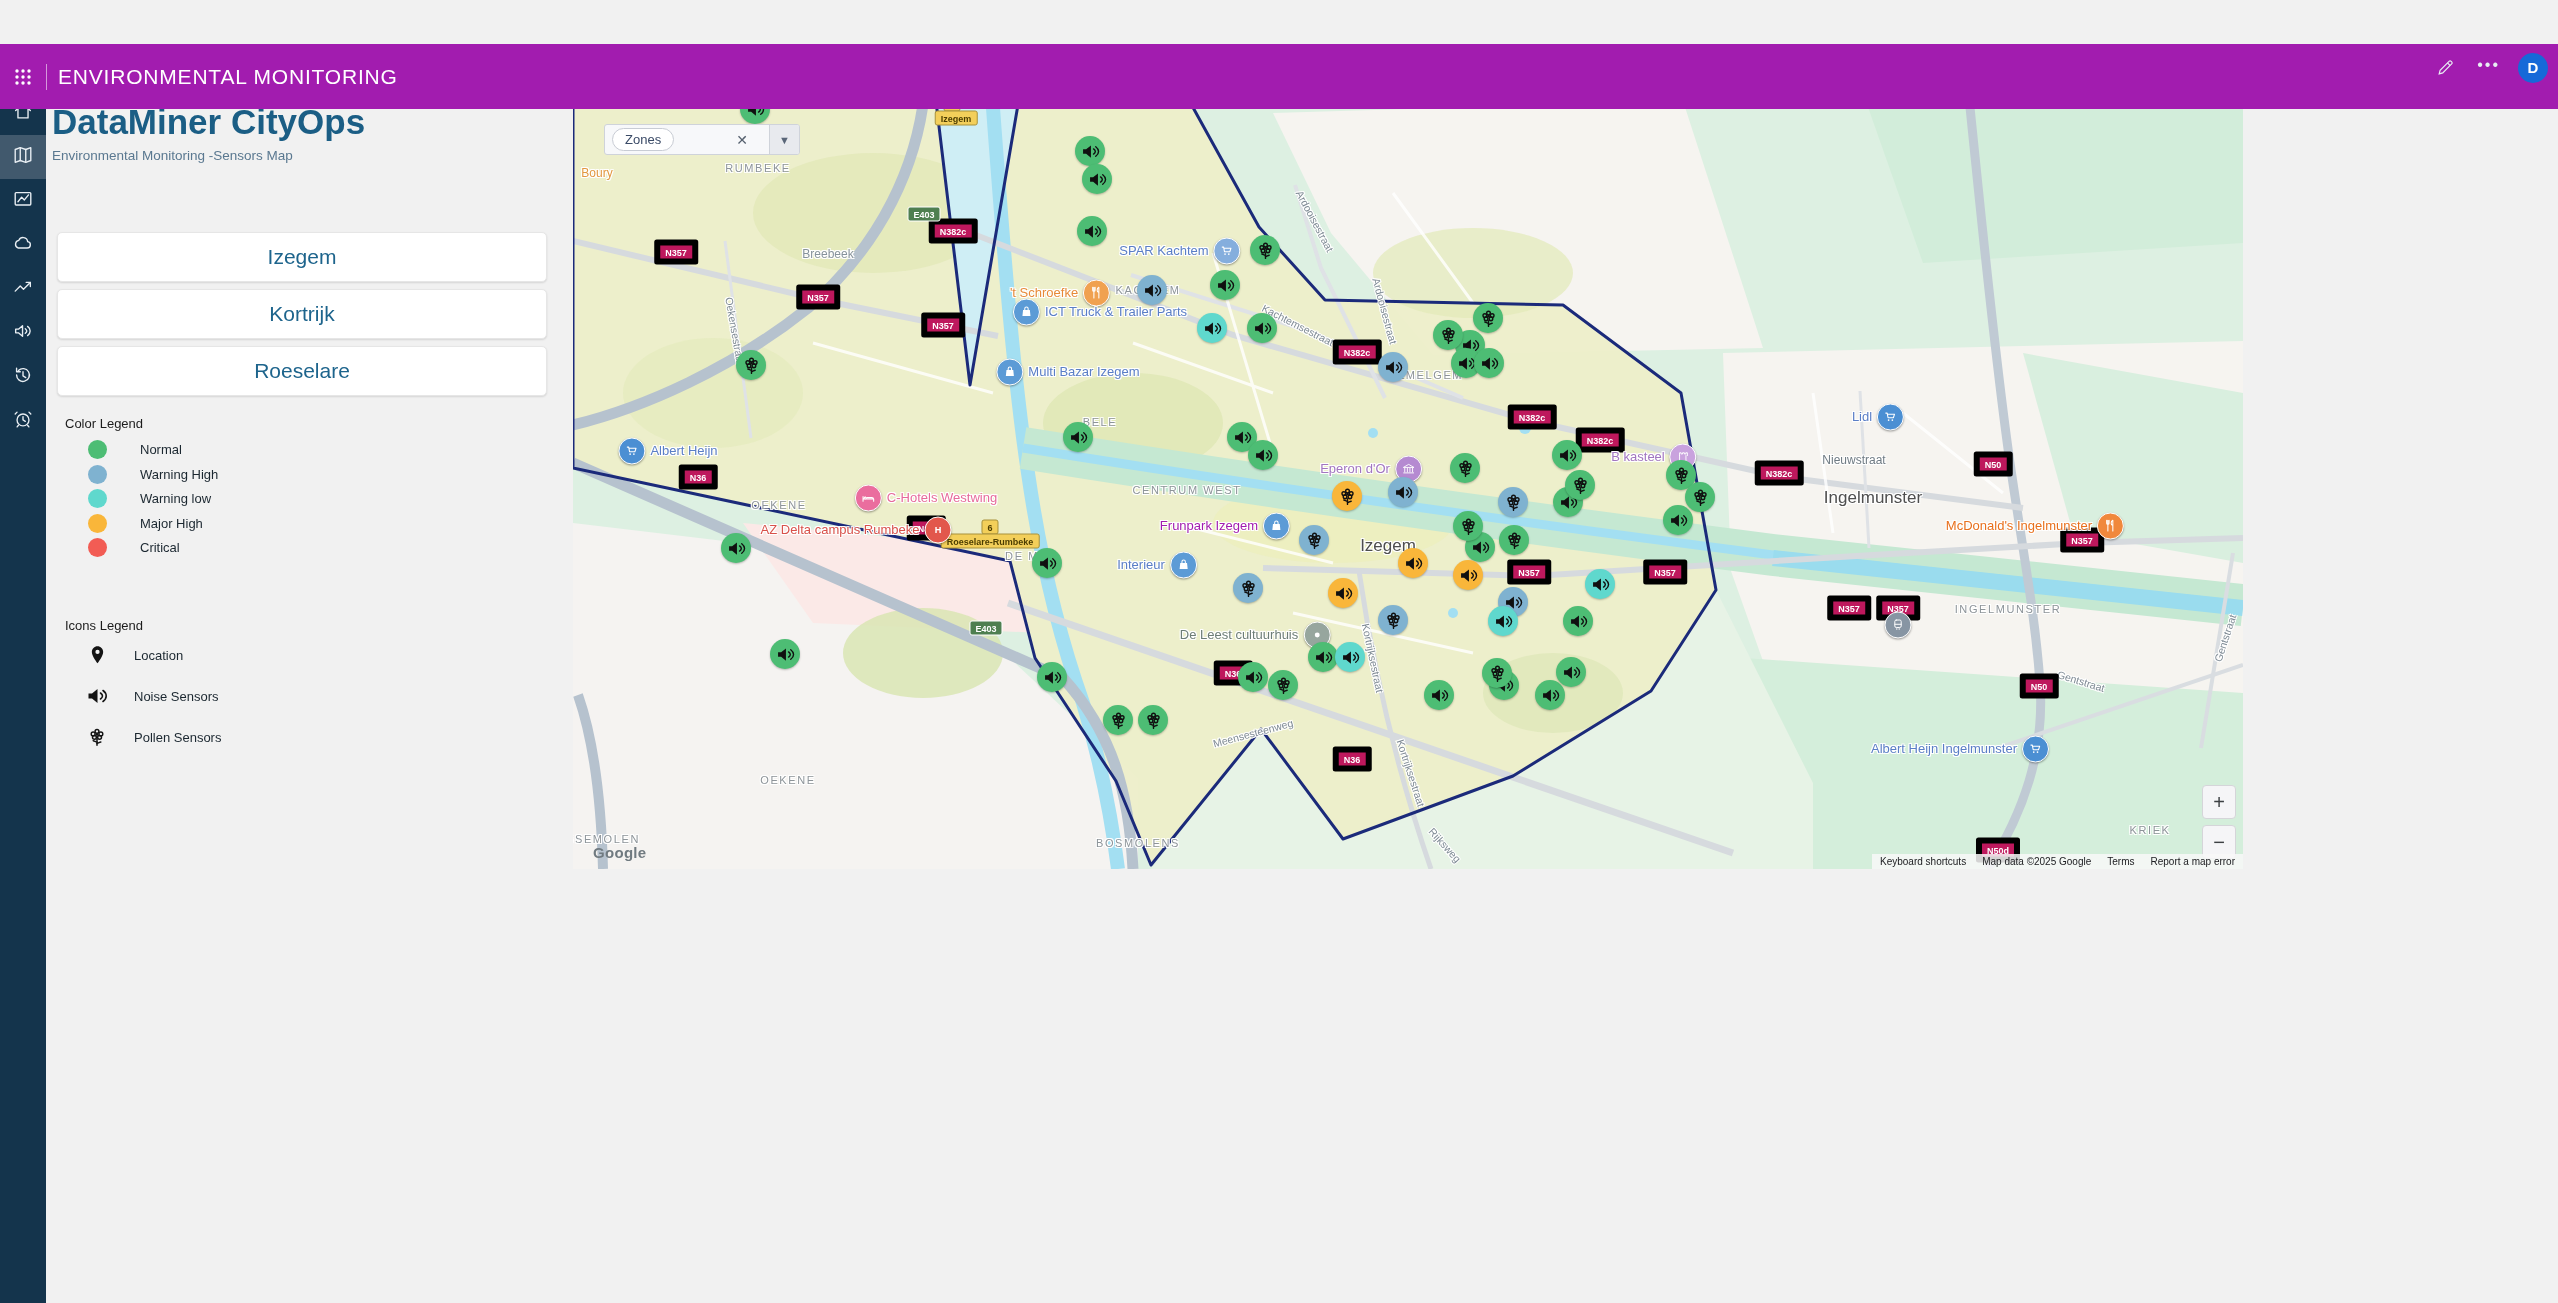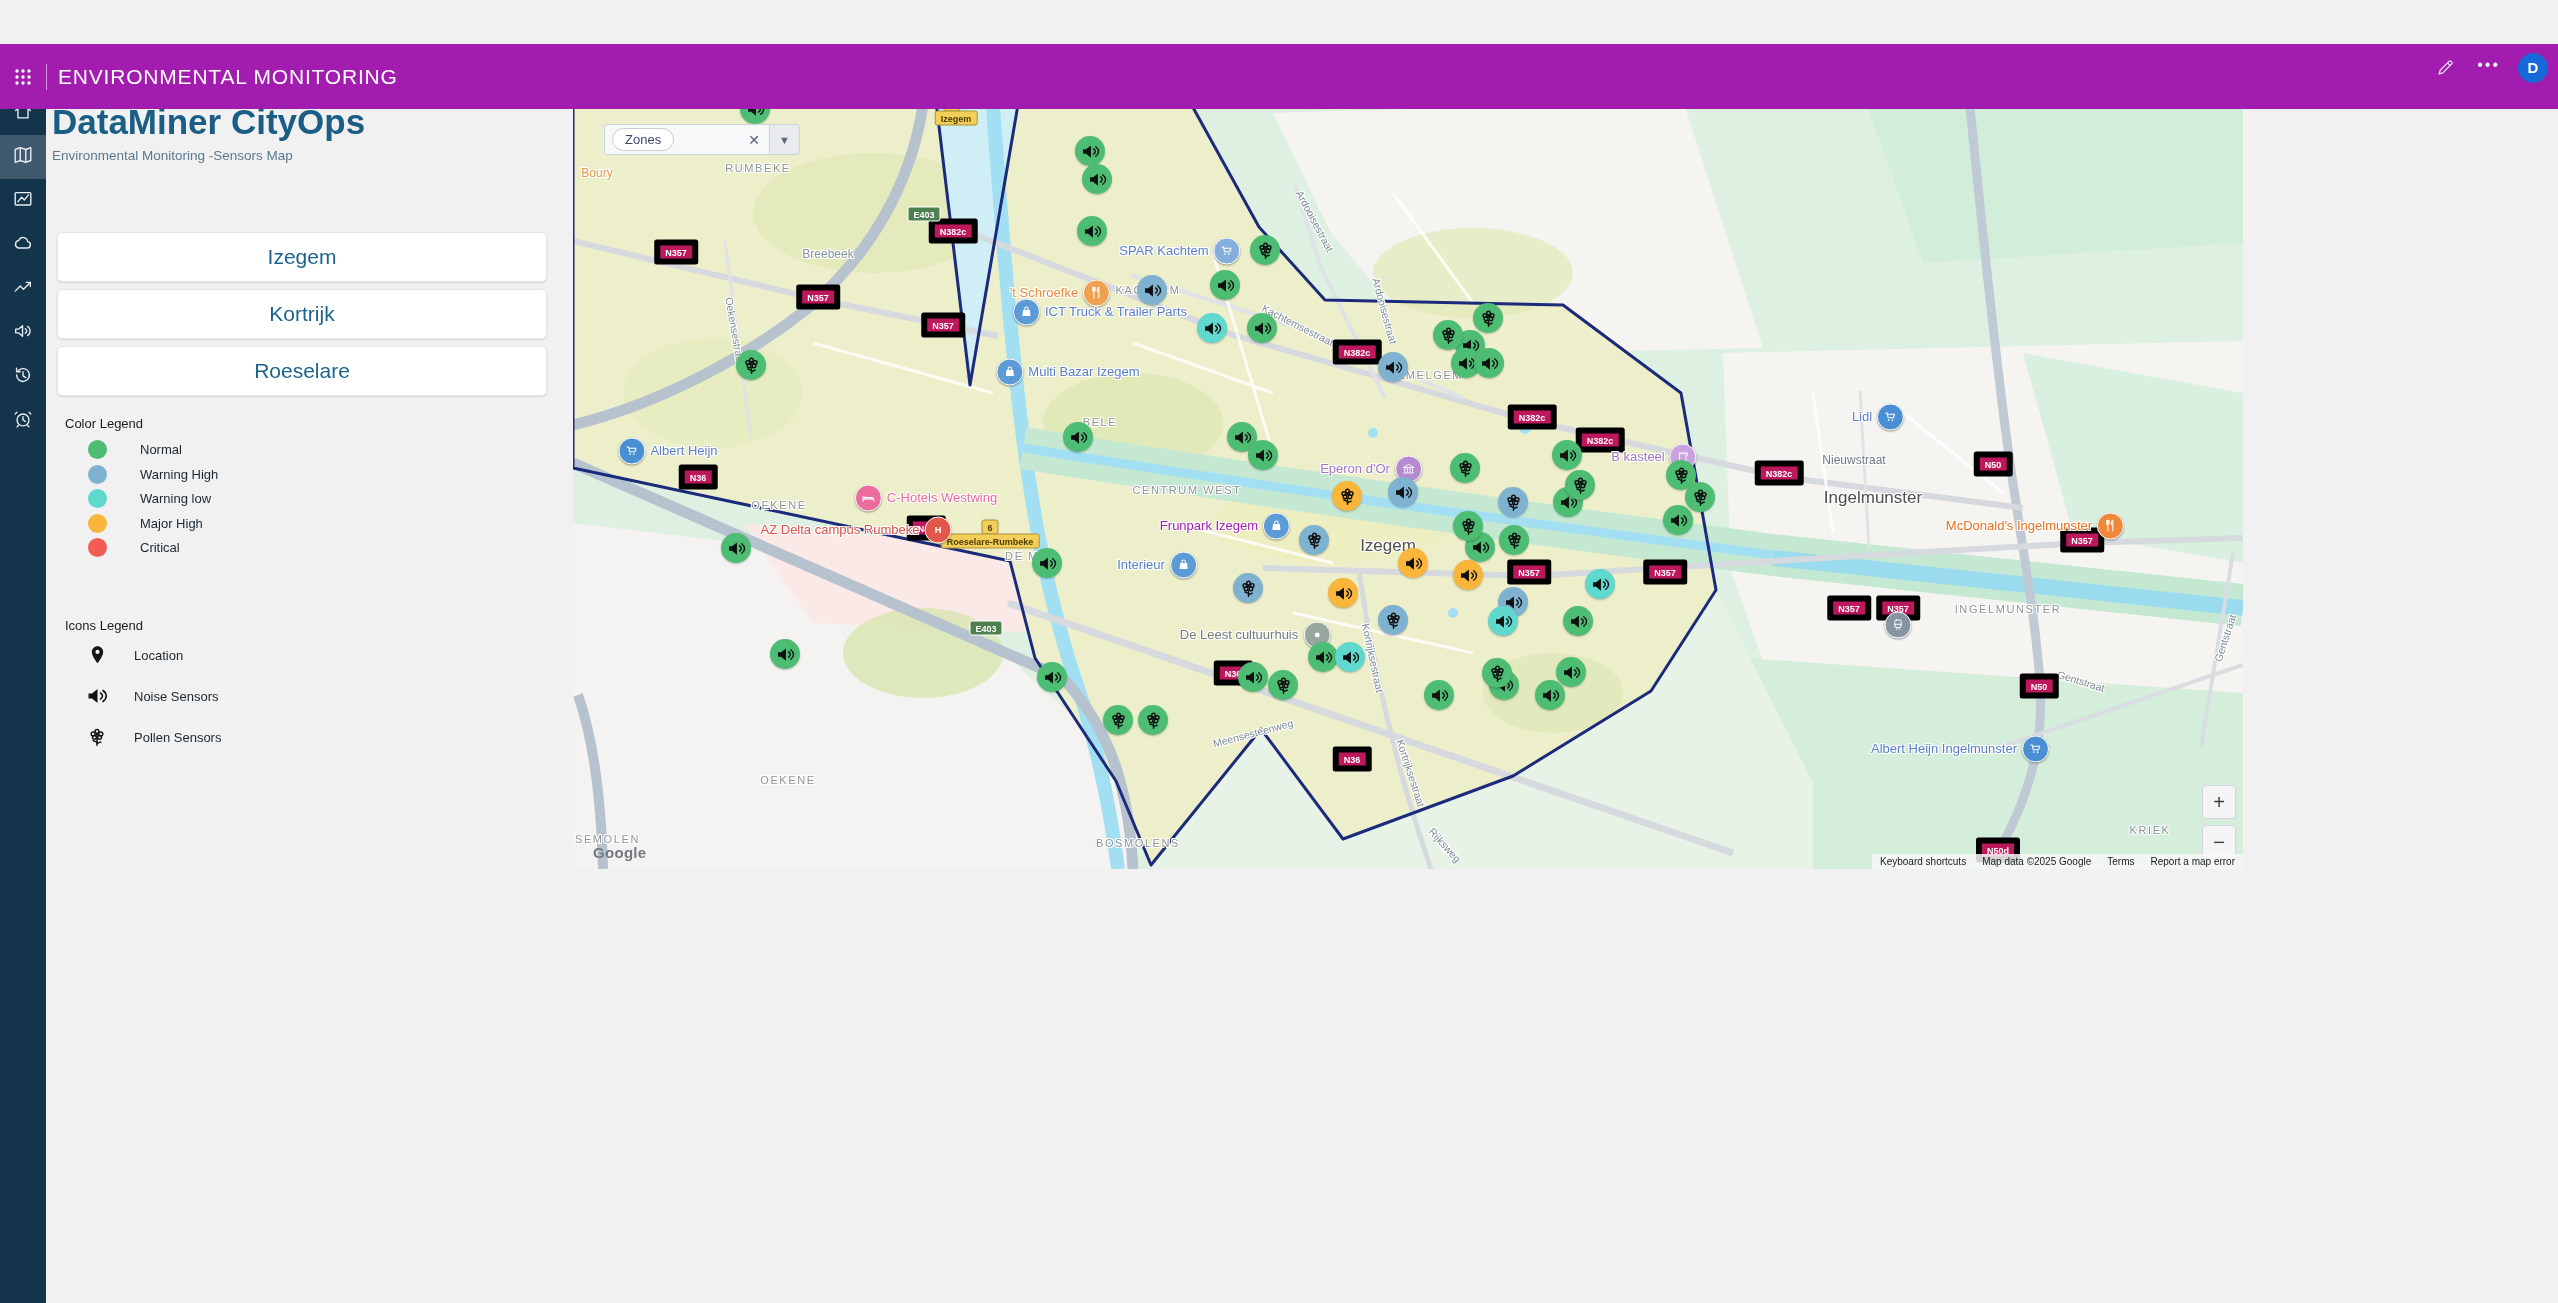--- a/index.html
+++ b/index.html
@@ -64,21 +64,21 @@
     box-shadow:0 1px 2px rgba(0,0,0,.35); display:flex; align-items:center; justify-content:center; }
   .poi-label { font-size:13px; font-weight:500; max-width:165px; line-height:1.15; z-index:5; }
   .poi-label.left { text-align:right; }
   .marker { position:absolute; width:30px; height:30px; border-radius:50%; transform:translate(-50%,-50%);
     display:flex; align-items:center; justify-content:center; z-index:6; cursor:pointer;
     box-shadow:0 1px 2px rgba(0,0,0,.25); }
   .marker svg { width:21px; height:21px; }
 
   
   .zones-box { position:absolute; left:31px; top:31px; width:196px; height:31px; background:#f7f8fa;
-    border:1px solid #cfd3da; border-radius:3px; display:flex; align-items:center; z-index:8; }
+    border:1px solid #cfd3da; border-radius:3px; display:flex; align-items:center; z-index:8;gap:12px; }
   .zones-chip { margin-left:7px; background:#fff; border:1px solid #c8ccd4; border-radius:14px;
     padding:3px 12px; font-size:13px; color:#3a4a66; cursor:pointer; }
   .zones-x { margin-left:auto; margin-right:9px; color:#55606e; font-size:14px; cursor:pointer; }
   .zones-dd { width:30px; height:100%; border-left:1px solid #cfd3da; background:#e8eaee;
     display:flex; align-items:center; justify-content:center; color:#5a6678; font-size:11px; cursor:pointer;
     border-radius:0 2px 2px 0; }
 
   
   .zoomctl { position:absolute; width:34px; height:34px; background:#f5f5f7; border:1px solid #d5d5d9;
     border-radius:4px; display:flex; align-items:center; justify-content:center; font-size:20px; color:#3c4043;

